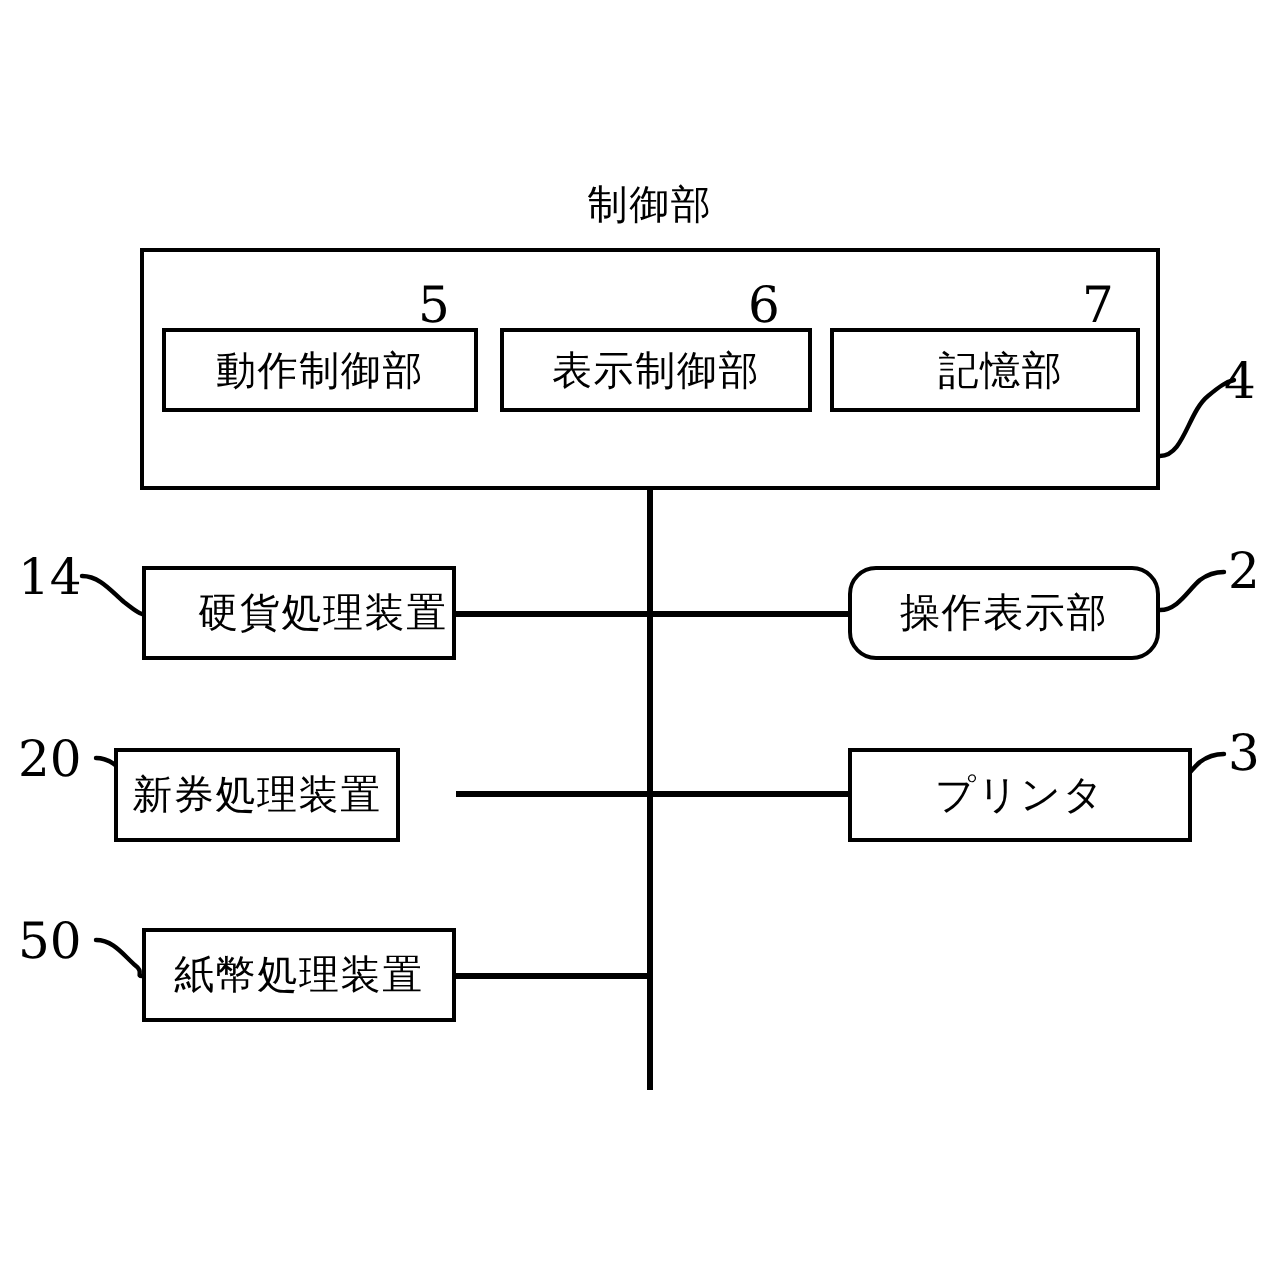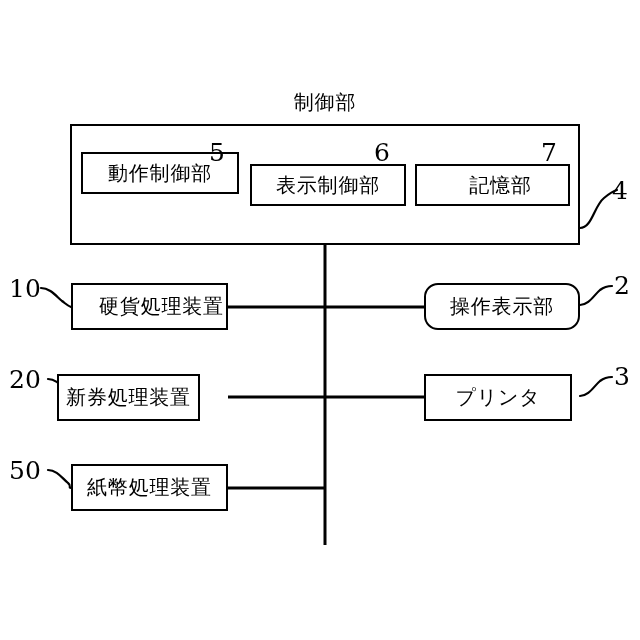--- a/index.html
+++ b/index.html
@@ -95,45 +95,45 @@
 
       <path d="M580 305 C 589 305, 594 295, 600 290 C 604 287, 608 286, 612 286"></path>
       <path d="M580 396 C 589 396, 594 386, 600 381 C 604 378, 608 377, 612 377"></path>
     </g>
   </svg>
 
   <div class="diagram-title" style="left:265px; top:89px; width:120px;">制御部</div>
 
   <div class="outer-box" style="left:70px; top:124px; width:510px; height:121px;"></div>
 
-  <div class="node-box inner-box" style="left:81px; top:152px; width:158px; height:42px;text-align:right;">動作制御部</div>
+  <div class="node-box inner-box" style="left:81px; top:164px; width:158px; height:42px;text-align:right;">動作制御部</div>
 
   <div class="node-box inner-box" style="left:250px; top:164px; width:156px; height:42px;">表示制御部</div>
 
   <div class="node-box inner-box" style="left:415px; top:164px; width:155px; height:42px;padding-left:16px;">記憶部</div>
 
   <div class="node-box unit-box" style="left:71px; top:283px; width:157px; height:47px;padding-left:24px;">硬貨処理装置</div>
 
   <div class="node-box unit-box" style="left:57px; top:374px; width:143px; height:47px;">新券処理装置</div>
 
   <div class="node-box unit-box" style="left:71px; top:464px; width:157px; height:47px;">紙幣処理装置</div>
 
   <div class="node-box unit-box" style="left:424px; top:283px; width:156px; height:47px;border-radius:14px;">操作表示部</div>
 
-  <div class="node-box unit-box" style="left:424px; top:374px; width:148px; height:47px;">プリンタ</div>
+  <div class="node-box unit-box" style="left:424px; top:374px; width:172px; height:47px;">プリンタ</div>
 
   <div class="ref-num" style="left:612px; top:178px;">4</div>
 
   <div class="ref-num" style="left:209px; top:140px;">5</div>
 
   <div class="ref-num" style="left:374px; top:140px;">6</div>
 
   <div class="ref-num" style="left:541px; top:140px;">7</div>
 
-  <div class="ref-num" style="left:9px; top:276px;">10</div>
+  <div class="ref-num" style="left:9px; top:276px;">14</div>
 
   <div class="ref-num" style="left:9px; top:367px;">20</div>
 
   <div class="ref-num" style="left:9px; top:458px;">50</div>
 
   <div class="ref-num" style="left:614px; top:273px;">2</div>
 
   <div class="ref-num" style="left:614px; top:364px;">3</div>
 
 </div>

